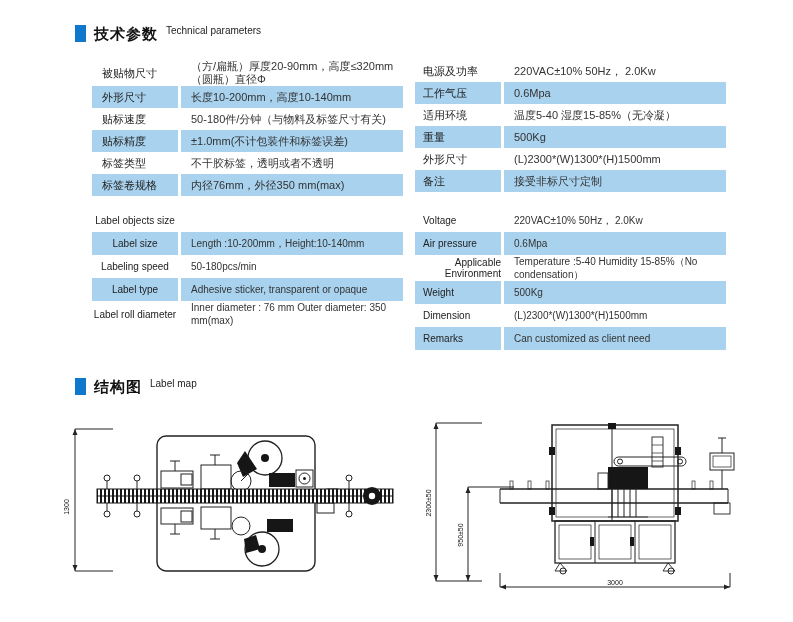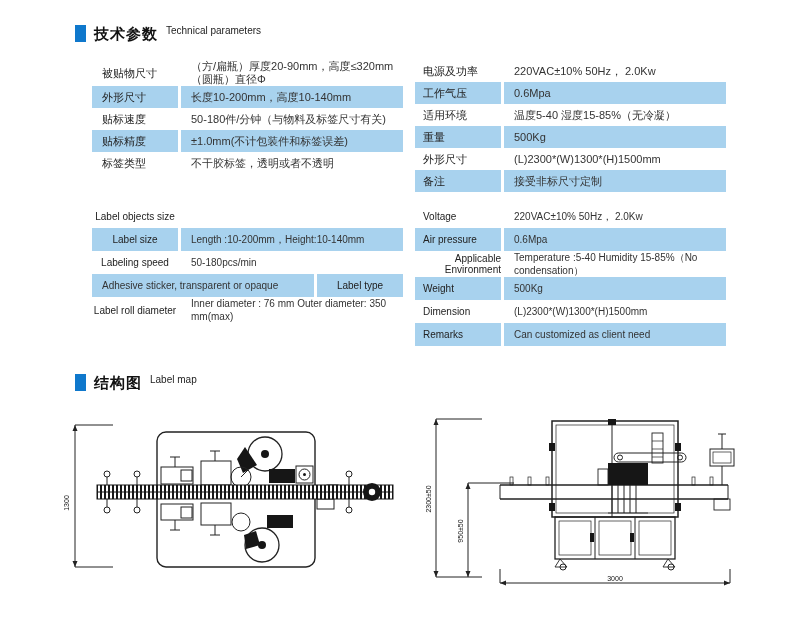--- a/index.html
+++ b/index.html
@@ -60,20 +60,24 @@
           <div class="cell value">50-180件/分钟（与物料及标签尺寸有关)</div>
         </div>
       <div class="spec-row">
           <div class="cell label">贴标精度</div>
           <div class="cell value">±1.0mm(不计包装件和标签误差)</div>
         </div>
       <div class="spec-row">
           <div class="cell label">标签类型</div>
           <div class="cell value">不干胶标签，透明或者不透明</div>
         </div>
+      <div class="spec-row">
+          <div class="cell label">标签卷规格</div>
+          <div class="cell value">内径76mm，外径350 mm(max)</div>
+        </div>
     </div>
     <div class="spec-table cn rt">
       <div class="spec-row">
           <div class="cell label">电源及功率</div>
           <div class="cell value">220VAC±10% 50Hz，  2.0Kw</div>
         </div>
       <div class="spec-row">
           <div class="cell label">工作气压</div>
           <div class="cell value">0.6Mpa</div>
         </div>
@@ -103,22 +107,22 @@
         </div>
       <div class="spec-row">
           <div class="cell label">Label size</div>
           <div class="cell value">Length :10-200mm，Height:10-140mm</div>
         </div>
       <div class="spec-row">
           <div class="cell label">Labeling speed</div>
           <div class="cell value">50-180pcs/min</div>
         </div>
       <div class="spec-row">
+          <div class="cell label">Label type</div>
           <div class="cell value">Adhesive sticker, transparent or opaque</div>
-          <div class="cell label">Label type</div>
         </div>
       <div class="spec-row">
           <div class="cell label">Label roll diameter</div>
           <div class="cell value">Inner diameter : 76 mm  Outer diameter: 350 mm(max)</div>
         </div>
     </div>
     <div class="spec-table en rt">
       <div class="spec-row">
           <div class="cell label">Voltage</div>
           <div class="cell value">220VAC±10% 50Hz，  2.0Kw</div>

